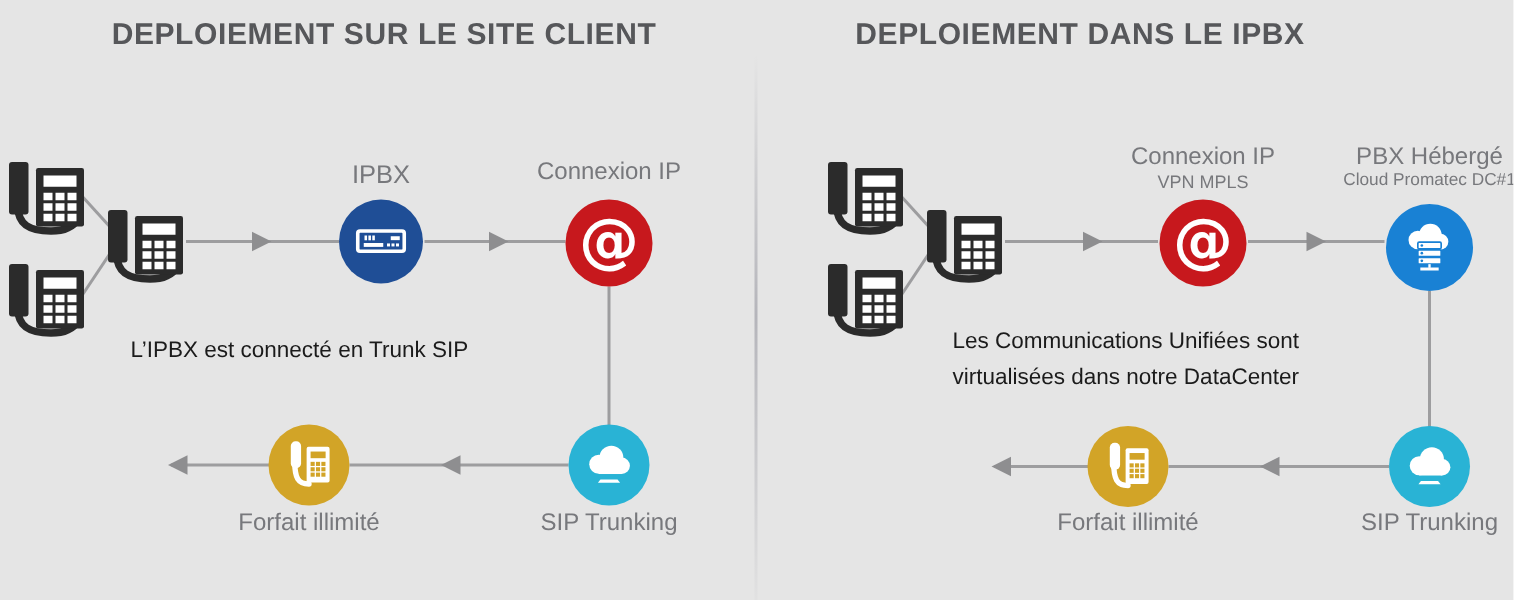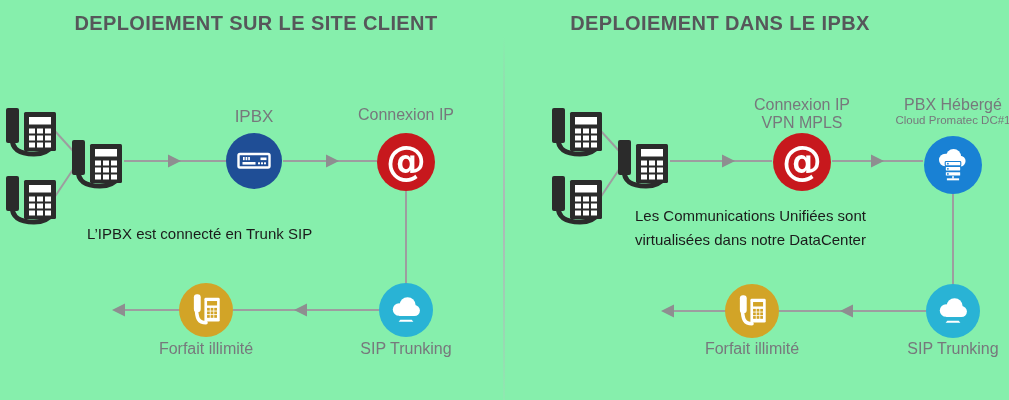--- a/index.html
+++ b/index.html
@@ -1,29 +1,29 @@
 <!DOCTYPE html>
 <html style="--ipbx_blue: #1f4e96; --red: #c7181d; --cloud_blue: #1981d4; --cyan: #29b3d5; --gold: #d2a427; --phone_dark: #2b2b2b; --line_gray: #9d9d9f; --arrow_gray: #8e8e90; --title_gray: #56575a; --label_gray: #77787c; --note_black: #1b1b1b;"><head>
 <meta charset="utf-8">
 <style>
   html,body{margin:0;padding:0;background:#fff;}
   #canvas{
-    position:relative;width:1009px;height:400px;background:#86efac;overflow:hidden;
+    position:relative;width:1009px;height:400px;background:#e5e5e5;overflow:hidden;
     font-family:"Liberation Sans","DejaVu Sans",sans-serif;
   }
   .abs{position:absolute;}
   .panel-title{
     font-size:20px;font-weight:700;color:var(--title_gray);
     letter-spacing:.4px;text-align:center;white-space:nowrap;
   }
   .node-label{
     font-size:16px;color:var(--label_gray);text-align:center;white-space:nowrap;
   }
   .node-sublabel{
-    font-size:16px;color:var(--label_gray);text-align:center;white-space:nowrap;
+    font-size:12px;color:var(--label_gray);text-align:center;white-space:nowrap;
   }
   .note{
     font-size:15px;color:var(--note_black);line-height:24px;
   }
   .circle{
     border-radius:50%;display:flex;align-items:center;justify-content:center;
   }
   .c-ipbx{background:var(--ipbx_blue);}
   .c-red{background:var(--red);}
   .c-cyan{background:var(--cyan);}
@@ -215,21 +215,21 @@
   </div>
 
   <div class="abs node-label" style="left:873px;top:96px;width:160px;">PBX Hébergé</div>
   <div class="abs node-sublabel" style="left:873px;top:114px;width:160px;font-size:11.5px;">Cloud Promatec DC#1</div>
   <div class="abs circle c-bblue" style="left:924px;top:136px;width:58px;height:58px;">
     <svg width="40" height="40">
         <use href="#cloudsrv"></use>
       </svg>
   </div>
 
-  <div class="abs note" style="left:635px;top:204px;width:310px;">
+  <div class="abs note" style="left:635px;top:216px;width:310px;">
     <div>Les Communications Unifiées sont</div>
     <div>virtualisées dans notre DataCenter</div>
   </div>
 
   <div class="abs circle c-cyan" style="left:926px;top:284px;width:54px;height:54px;">
     <svg width="38" height="38">
         <use href="#cloud"></use>
       </svg>
   </div>
   <div class="abs node-label" style="left:873px;top:340px;width:160px;">SIP Trunking</div>

